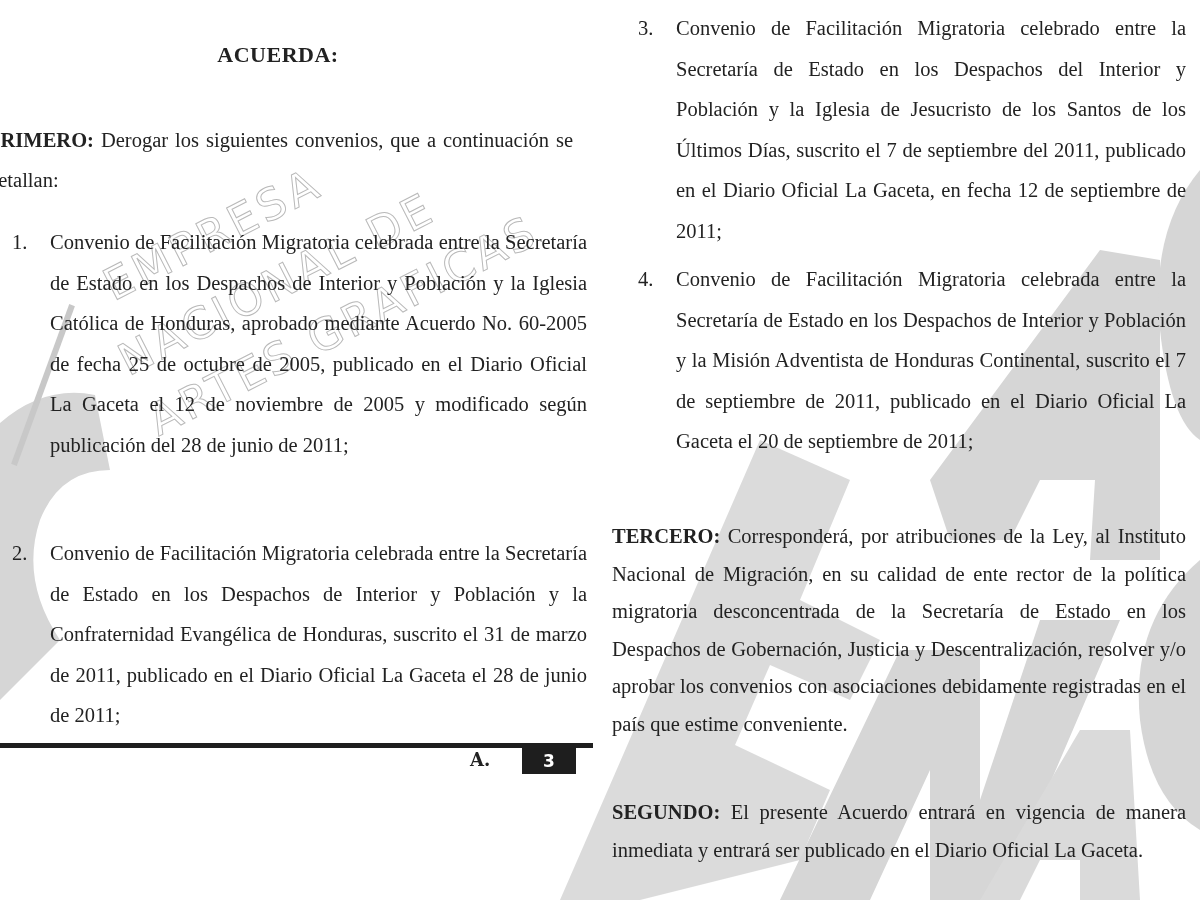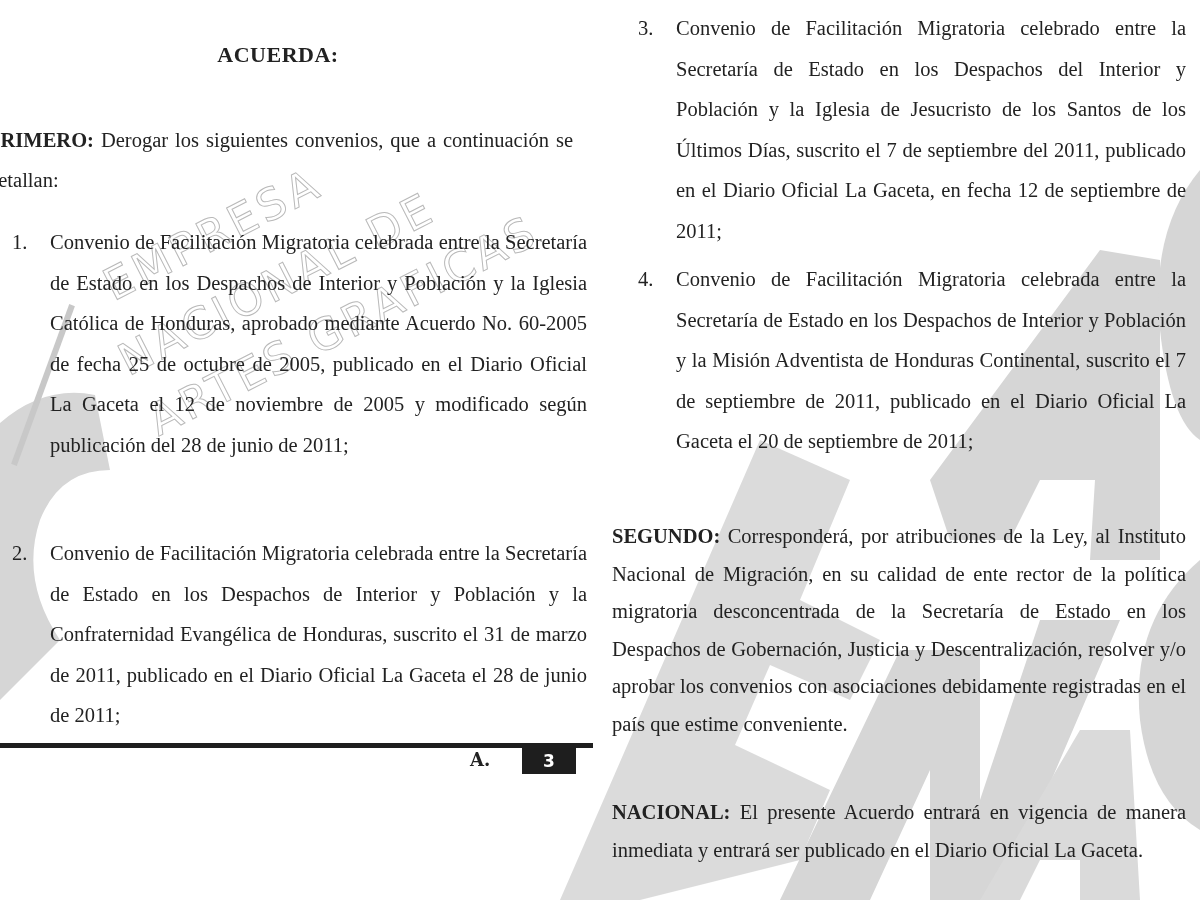--- a/index.html
+++ b/index.html
@@ -97,21 +97,21 @@
       <span class="num">3.</span>
       <span>Convenio de Facilitación Migratoria celebrado entre la Secretaría de Estado en los Despachos del Interior y Población y la Iglesia de Jesucristo de los Santos de los Últimos Días, suscrito el 7 de septiembre del 2011, publicado en el Diario Oficial La Gaceta, en fecha 12 de septiembre de 2011;</span>
     </div>
 
     <div class="item" style="left:64px; top:259px; width:510px;">
       <span class="num">4.</span>
       <span>Convenio de Facilitación Migratoria celebrada entre la Secretaría de Estado en los Despachos de Interior y Población y la Misión Adventista de Honduras Continental, suscrito el 7 de septiembre de 2011, publicado en el Diario Oficial La Gaceta el 20 de septiembre de 2011;</span>
     </div>
 
     <div class="para" style="left:0; top:518px; width:574px; line-height:37.5px;">
-      <b>SEGUNDO:</b><span> Corresponderá, por atribuciones de la Ley, al Instituto Nacional de Migración, en su calidad de ente rector de la política migratoria desconcentrada de la Secretaría de Estado en los Despachos de Gobernación, Justicia y Descentralización, resolver y/o aprobar los convenios con asociaciones debidamente registradas en el país que estime conveniente.</span>
+      <b>TERCERO:</b><span> Corresponderá, por atribuciones de la Ley, al Instituto Nacional de Migración, en su calidad de ente rector de la política migratoria desconcentrada de la Secretaría de Estado en los Despachos de Gobernación, Justicia y Descentralización, resolver y/o aprobar los convenios con asociaciones debidamente registradas en el país que estime conveniente.</span>
     </div>
 
     <div class="para" style="left:0; top:794px; width:574px; line-height:37.5px;">
-      <b>NACIONAL:</b><span> El presente Acuerdo entrará en vigencia de manera inmediata y entrará ser publicado en el Diario Oficial La Gaceta.</span>
+      <b>SEGUNDO:</b><span> El presente Acuerdo entrará en vigencia de manera inmediata y entrará ser publicado en el Diario Oficial La Gaceta.</span>
     </div>
   </div>
 
 </div>
 
 </body></html>

